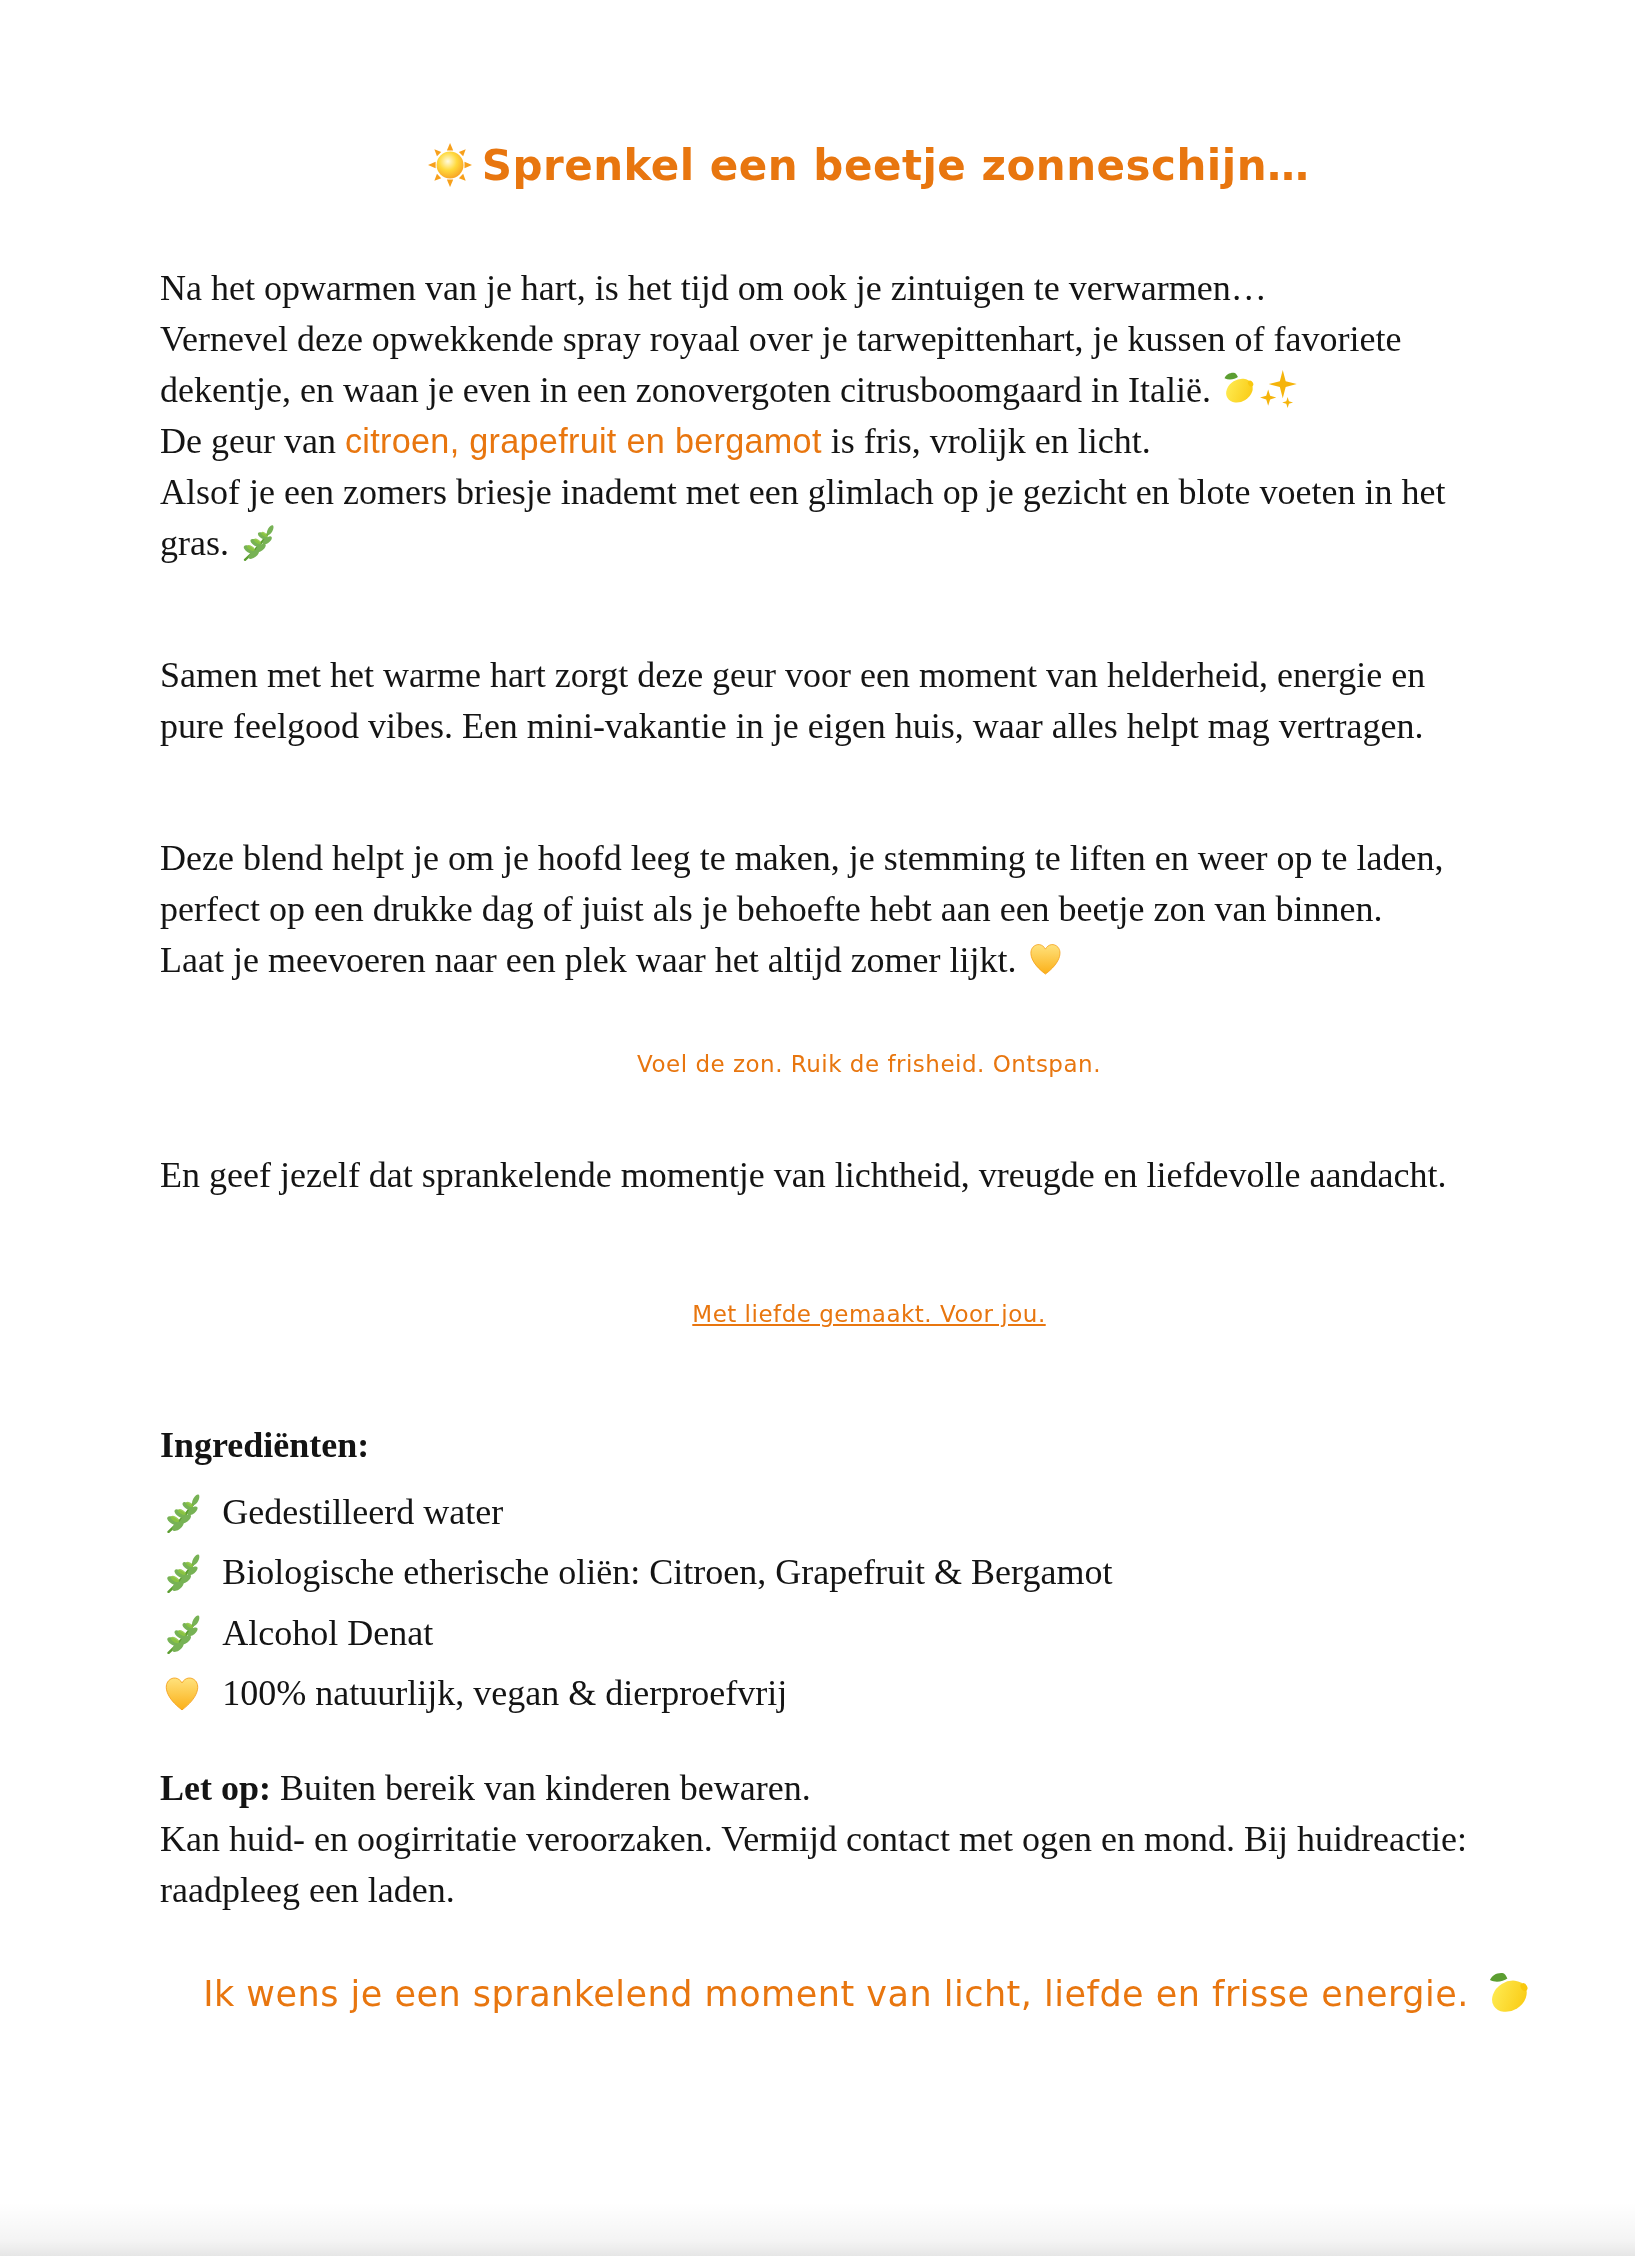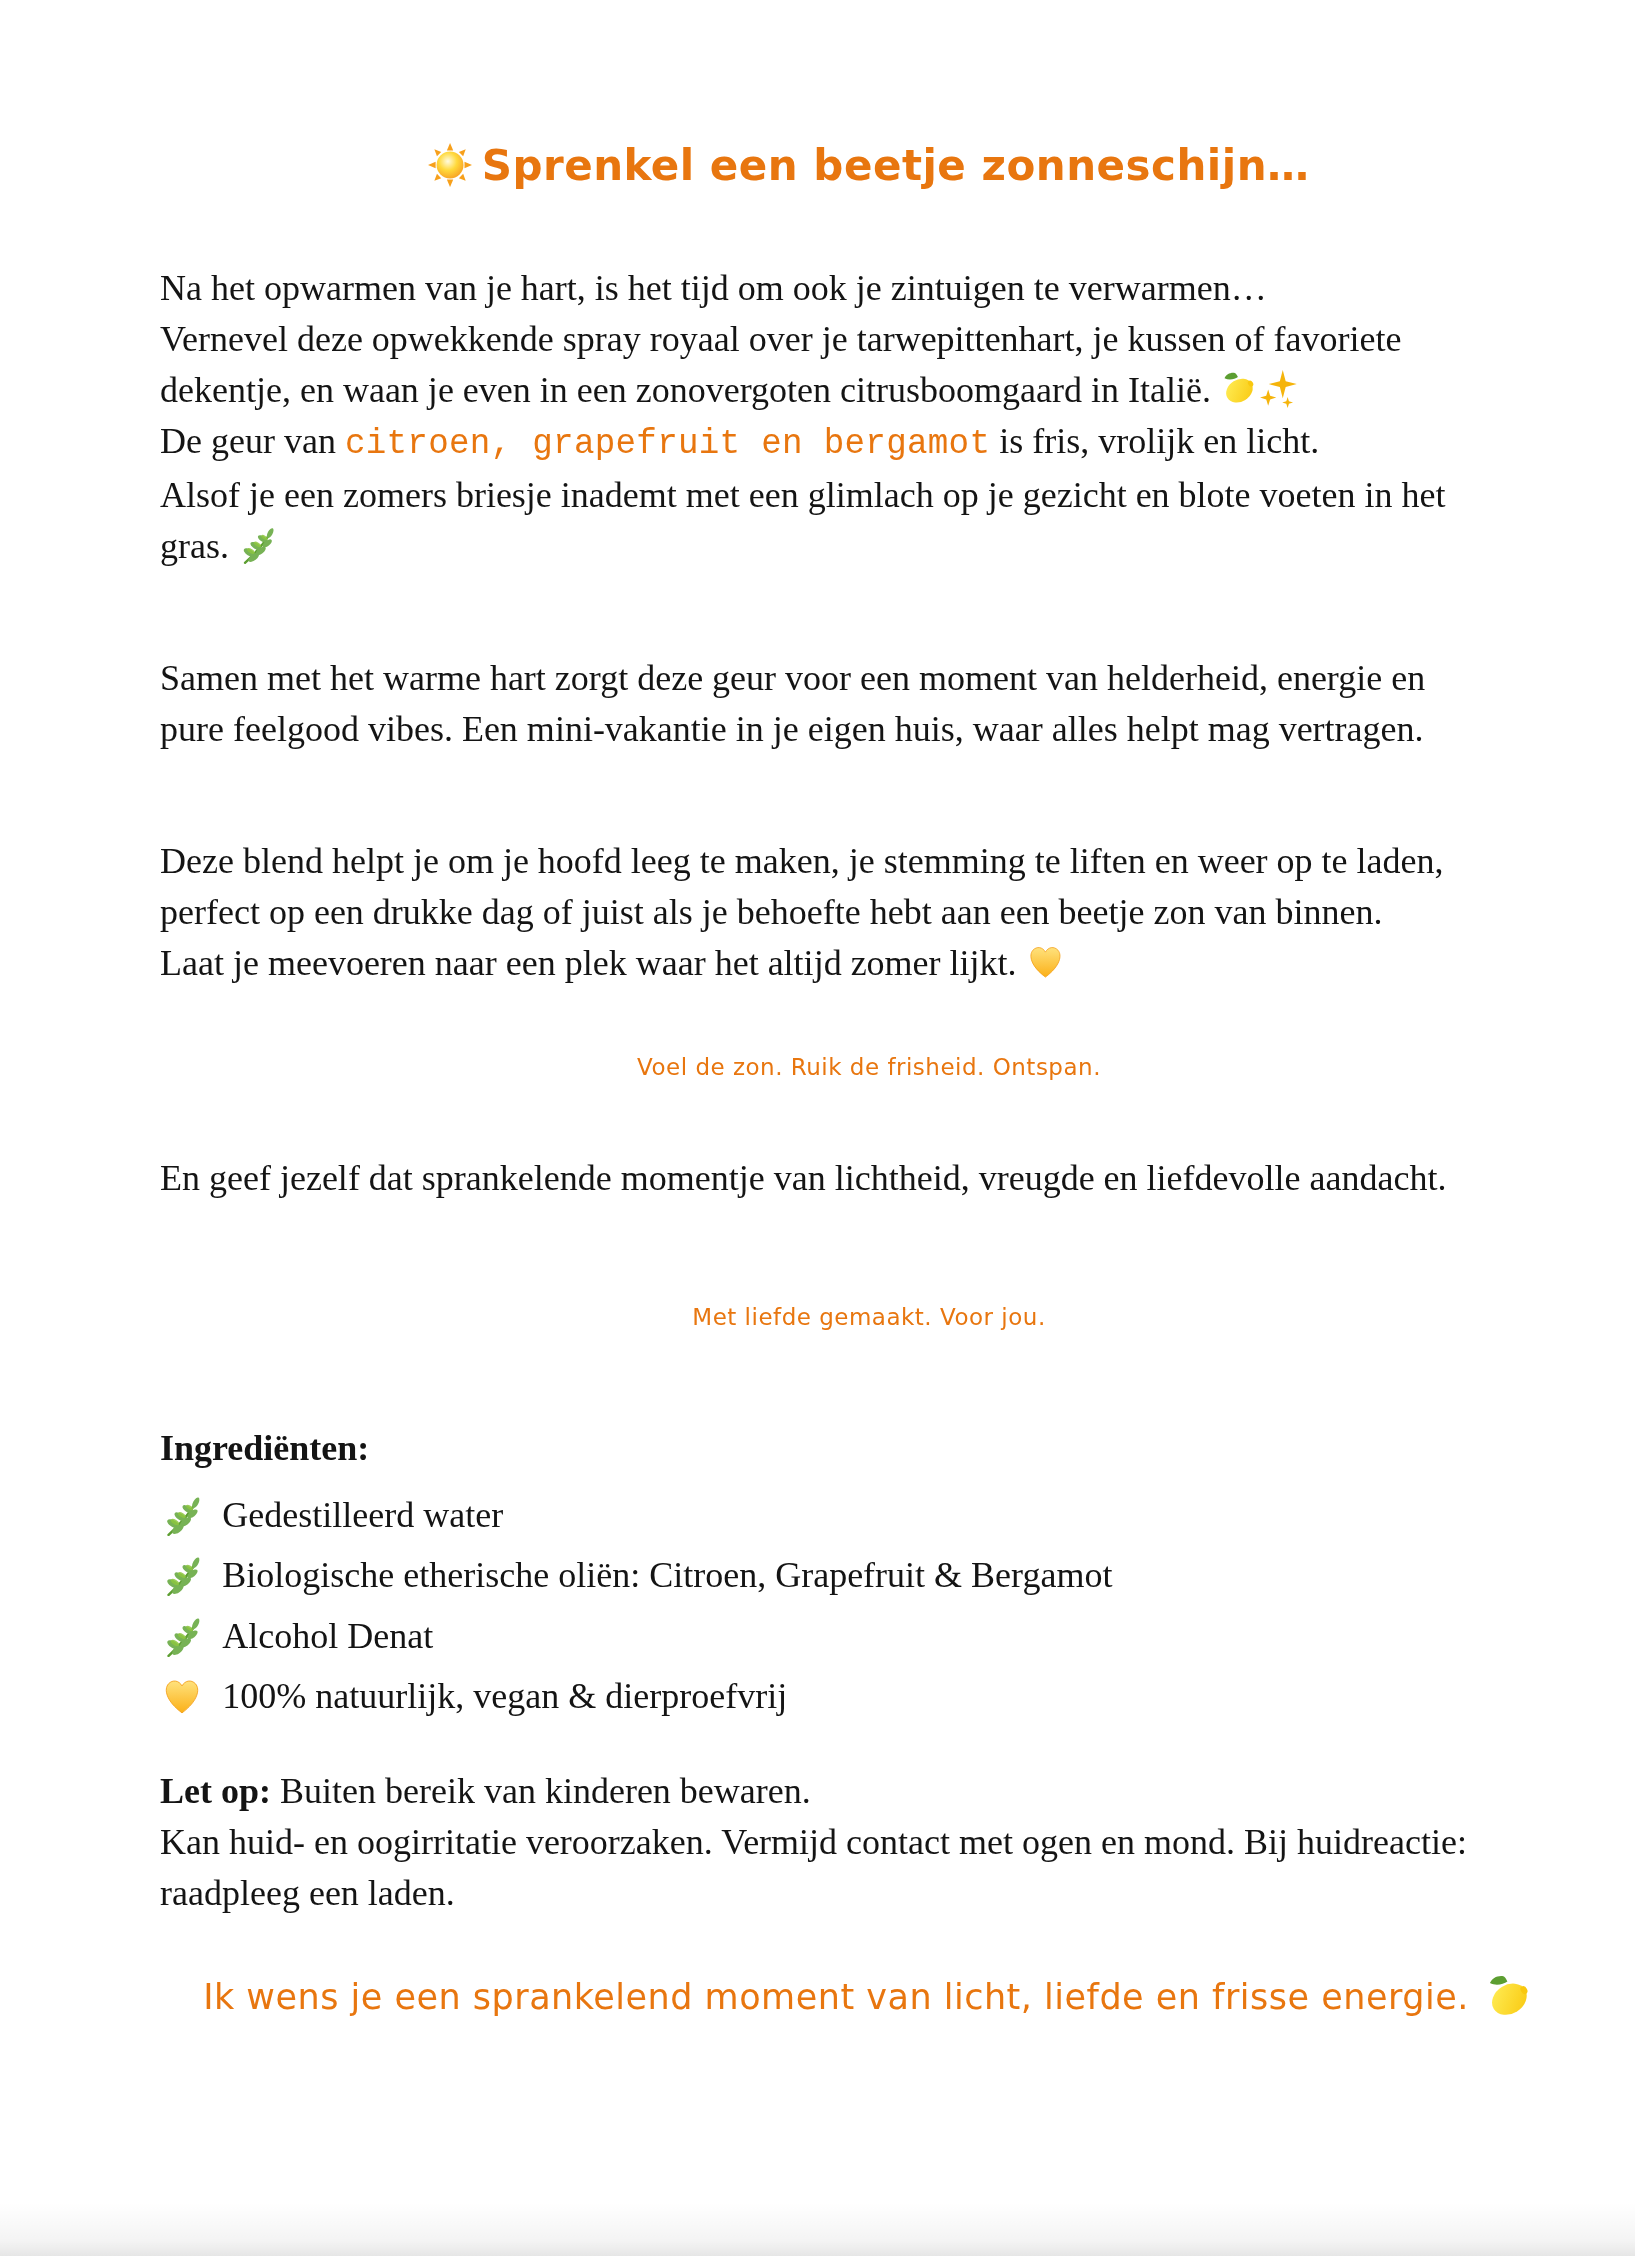--- a/index.html
+++ b/index.html
@@ -41,35 +41,35 @@
   .p{
     font-size:36px;
     line-height:51px;
     margin:0;
   }
   .intro{margin-top:68px;}
   .p-mid{margin-top:81px;}
   .p-single{margin-top:60px;}
   .seg{white-space:pre-wrap;}
   .seg.script{
-    font-family:Liberation Mono, monospace;
+    font-family:Liberation Sans, sans-serif;
     color:var(--orange);
     font-size:0.95em;
     letter-spacing:0.3px;
   }
   .seg.bold{font-weight:bold;}
   .tagline{
     text-align:center;
     font-size:23px;
     line-height:51px;
     margin:0;
     white-space:nowrap;
   }
   .tagline-1{margin-top:53px;}
-  .tagline-2{margin-top:88px;}
+  .tagline-2{margin-top:88px;text-decoration:underline;}
   
   .ing-heading{
     margin-top:80px;
     font-size:36px;
     line-height:51px;
     font-weight:bold;
   }
   .ing-list{margin-top:14.6px;}
   .ing-item{
     display:flex;

